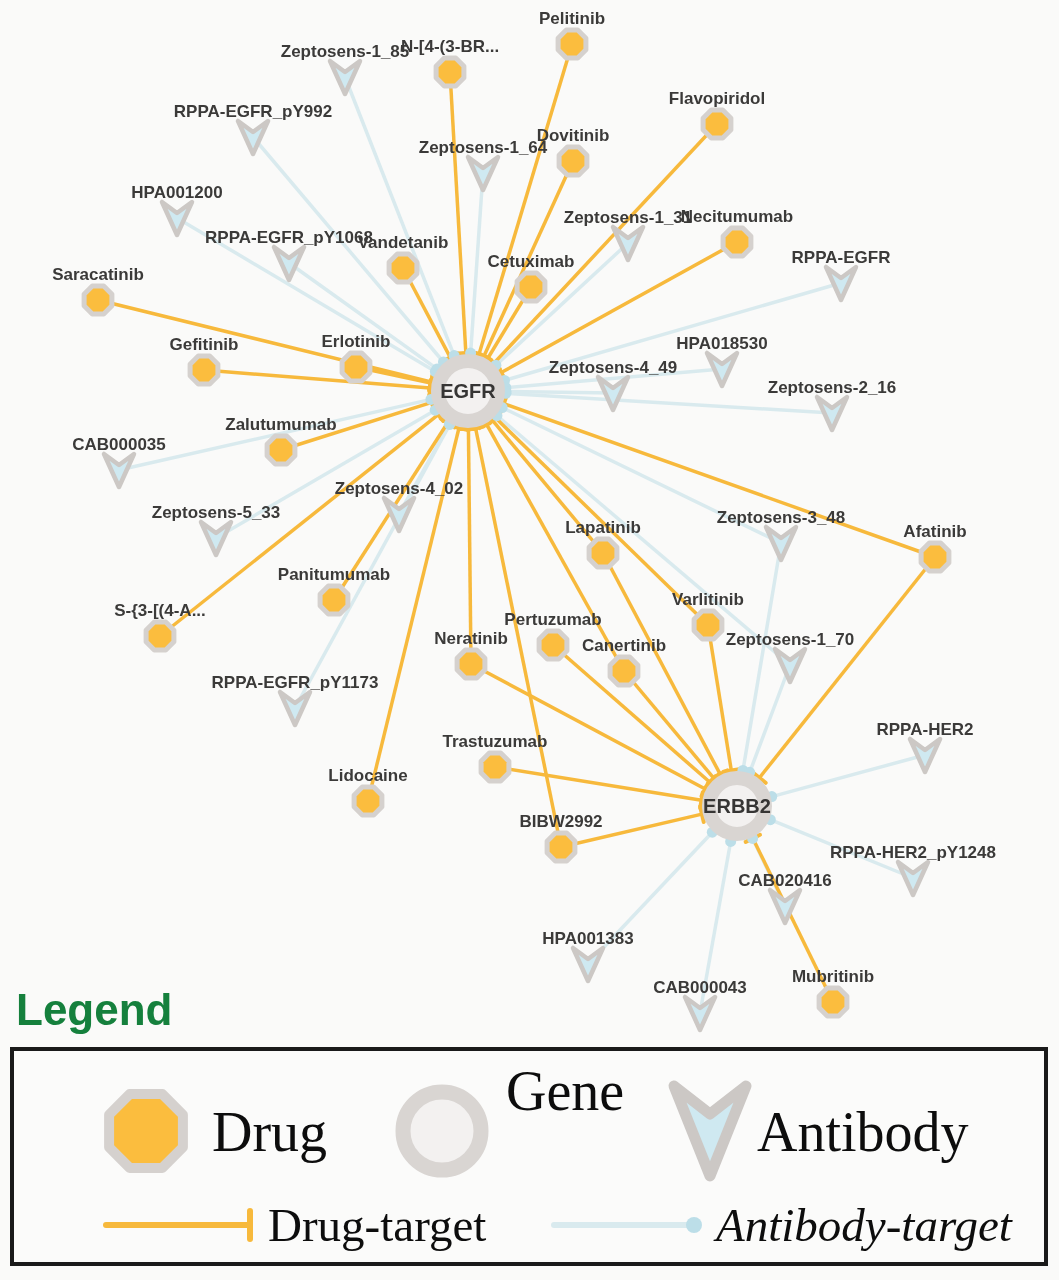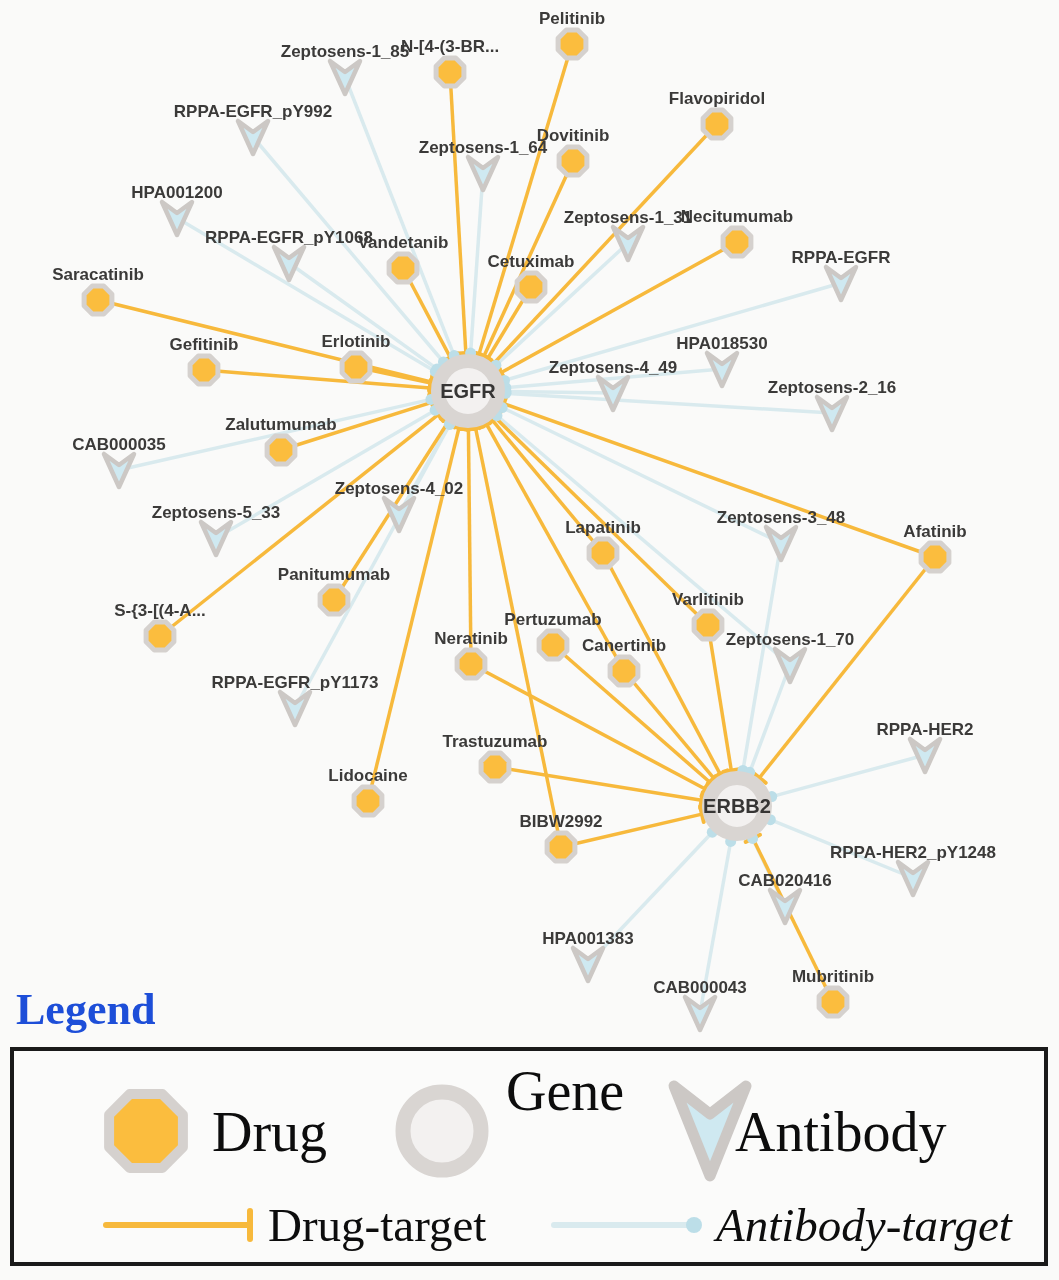--- a/index.html
+++ b/index.html
@@ -12,22 +12,22 @@
   .node-label{
     font-family:"Liberation Sans", sans-serif;
     font-weight:bold;font-size:17px;fill:#3b3a39;
   }
   .gene-label{
     font-family:"Liberation Sans", sans-serif;
     font-weight:bold;font-size:20px;fill:#363534;
   }
   .legend-title{
     position:absolute;left:16px;top:988px;
-    font-family:Liberation Serif, serif;font-weight:bold;
-    font-size:44px;color:#1d4ed8;line-height:1;
+    font-family:Liberation Sans, sans-serif;font-weight:bold;
+    font-size:44px;color:#15803d;line-height:1;
   }
   .legend-box{
     position:absolute;left:10px;top:1047px;width:1030px;height:211px;
     border:4px solid #1a1a1a;background:#fbfbfa;
   }
   .legend-item-label{
     position:absolute;transform:translateY(-52%);
     font-family:"Liberation Serif", serif;font-size:56px;color:#0d0d0d;
     white-space:nowrap;line-height:1;
   }
@@ -352,21 +352,21 @@
 <div class="legend-item-label" style="left:212px;top:1133px;text-align:right;">Drug</div>
 
 <svg class="legend-icon" style="left:392px;top:1081px;" width="100" height="100">
   <circle cx="50" cy="50" r="39" fill="#f3f1f0" stroke="#d9d5d2" stroke-width="15"></circle>
 </svg>
 <div class="legend-item-label" style="left:506px;top:1092px;font-family:Liberation Serif, serif;">Gene</div>
 
 <svg class="legend-icon" style="left:660px;top:1072px;" width="110" height="116">
   <path d="M 14,14 L 50,104 L 86,14 L 50,42 Z" fill="#cfe9f1" stroke="#ccc8c5" stroke-width="11" stroke-linejoin="round"></path>
 </svg>
-<div class="legend-item-label" style="left:735px;top:1133px;text-align:center;">Antibody</div>
+<div class="legend-item-label" style="left:757px;top:1133px;text-align:center;">Antibody</div>
 
 <svg class="legend-icon" style="left:100px;top:1204px;" width="165" height="42">
   <line x1="6" y1="21" x2="150" y2="21" stroke="#f7b93c" stroke-width="6" stroke-linecap="round"></line>
   <line x1="150" y1="7" x2="150" y2="35" stroke="#f7b93c" stroke-width="6" stroke-linecap="round"></line>
 </svg>
 <div class="legend-edge-label" style="left:268px;top:1226px;">Drug-target</div>
 
 <svg class="legend-icon" style="left:548px;top:1204px;" width="165" height="42">
   <line x1="6" y1="21" x2="140" y2="21" stroke="#d9eaee" stroke-width="6" stroke-linecap="round"></line>
   <circle cx="146" cy="21" r="8" fill="#bcdee8"></circle>

